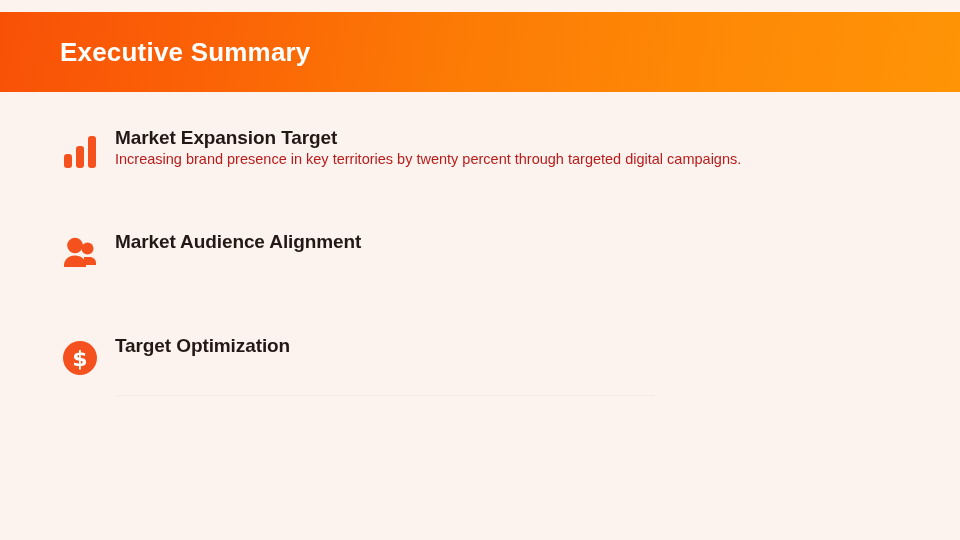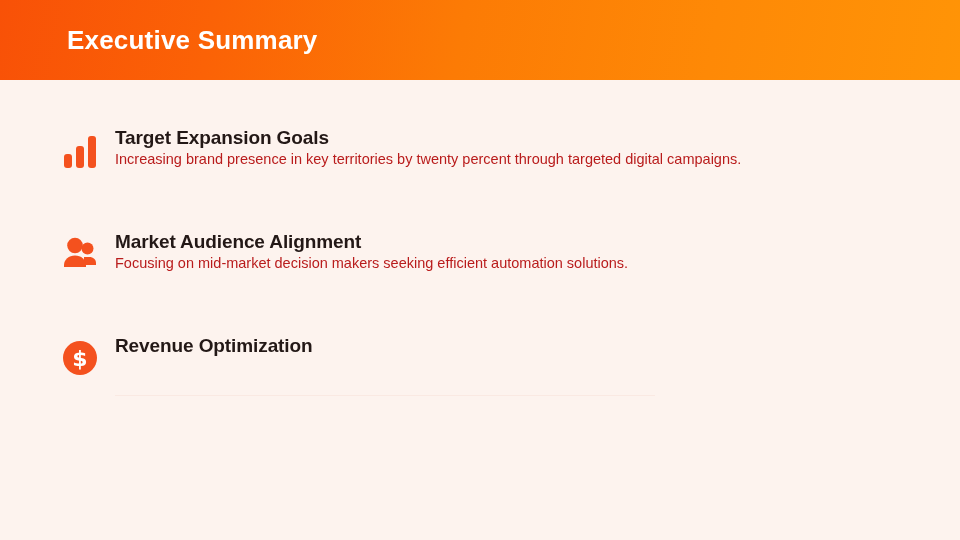--- a/index.html
+++ b/index.html
@@ -21,27 +21,26 @@
     position: relative;
     width: 960px;
     height: 540px;
     background: #FDF3EE;
   }
 
   
   .header {
     position: absolute;
     left: 0;
-    top: 0;
+    top: 12px;
     width: 960px;
     height: 80px;
     background: linear-gradient(100deg, #F85107 0%, #FB6206 22%, #FC7B05 48%, #FE8906 74%, #FF9406 100%);
     display: flex;
     align-items: center;
-    padding-left: 7px;
   }
 
   .header-title {
     margin-left: 60px;
     font-size: 26px;
     font-weight: 700;
     color: #FFFFFF;
     letter-spacing: 0.2px;
     line-height: 1;
   }
@@ -121,48 +120,47 @@
 
     <div class="item">
       <span class="icon-wrap">
         <svg width="40" height="40" viewBox="0 0 40 40" aria-hidden="true">
           <rect x="4" y="24" width="8" height="14" rx="3" fill="#F4511E"></rect>
           <rect x="16" y="16" width="8" height="22" rx="3" fill="#F4511E"></rect>
           <rect x="28" y="6" width="8" height="32" rx="3" fill="#F4511E"></rect>
         </svg>
       </span>
       <div class="item-text">
-        <div class="item-title">Target Expansion Goals</div>
+        <div class="item-title">Market Expansion Target</div>
         <div class="item-desc">Increasing brand presence in key territories by twenty percent through targeted digital campaigns.</div>
       </div>
     </div>
 
     <div class="item">
       <span class="icon-wrap">
         <svg width="40" height="40" viewBox="0 0 40 40" aria-hidden="true">
           <circle cx="27.5" cy="14.5" r="6" fill="#F4511E"></circle>
           <path d="M24 23h5.5c3.6 0 6.5 2.6 6.5 5.9V31H24z" fill="#F4511E"></path>
           <circle cx="15" cy="11.5" r="7.8" fill="#F4511E"></circle>
           <path d="M15 21.5c6.1 0 11 4.2 11 9.4V33H4v-2.1c0-5.2 4.9-9.4 11-9.4z" fill="#F4511E"></path>
         </svg>
       </span>
       <div class="item-text">
         <div class="item-title">Market Audience Alignment</div>
-        <div class="item-desc">Focusing on mid-market decision makers seeking efficient automation solutions.</div>
       </div>
     </div>
 
     <div class="item">
       <span class="icon-wrap">
         <svg width="40" height="40" viewBox="0 0 40 40" aria-hidden="true">
           <circle cx="20" cy="20" r="17" fill="#F4511E"></circle>
           <text x="20" y="20" text-anchor="middle" dominant-baseline="central" font-family="DejaVu Sans, sans-serif" font-size="22" font-weight="700" fill="#FFFFFF">$</text>
         </svg>
       </span>
       <div class="item-text">
-        <div class="item-title">Revenue Optimization</div>
+        <div class="item-title">Target Optimization</div>
       </div>
     </div>
 
     <div class="divider"></div>
   </div>
 
 </div>
 
 </body></html>

